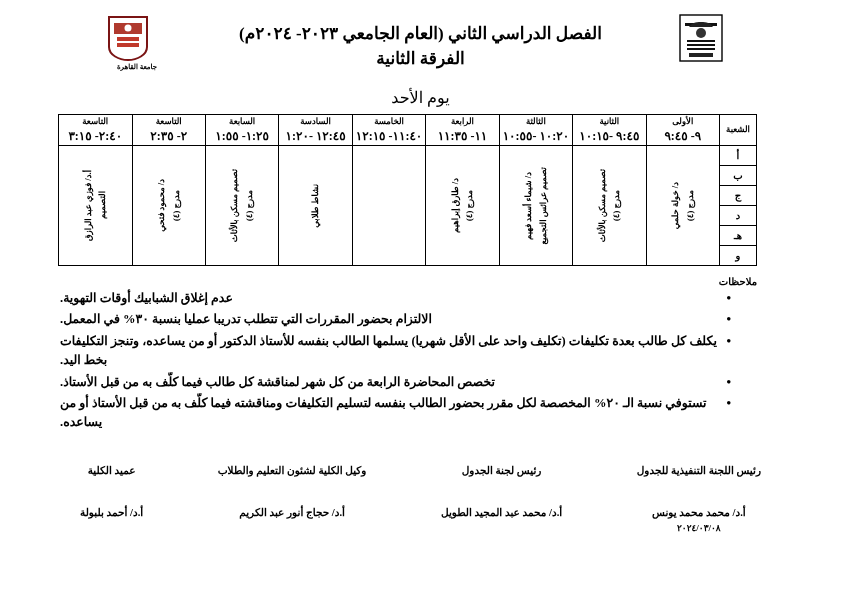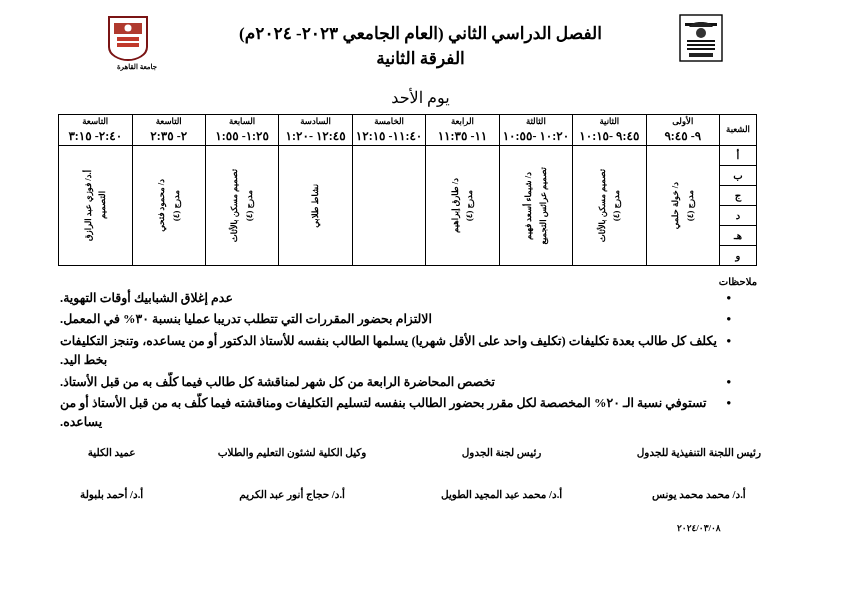--- a/index.html
+++ b/index.html
@@ -191,21 +191,21 @@
   }
   .sig-role {
     margin-bottom: 26px;
   }
   .sig-name {
     white-space: nowrap;
   }
   .sig-date {
     font-size: 9px;
     font-weight: bold;
-    margin-top: 19px;
+    margin-top: 1px;
     direction: rtl;
   }
 </style>
 </head>
 <body>
 
 <div class="page">
 
   <div class="header">
 

